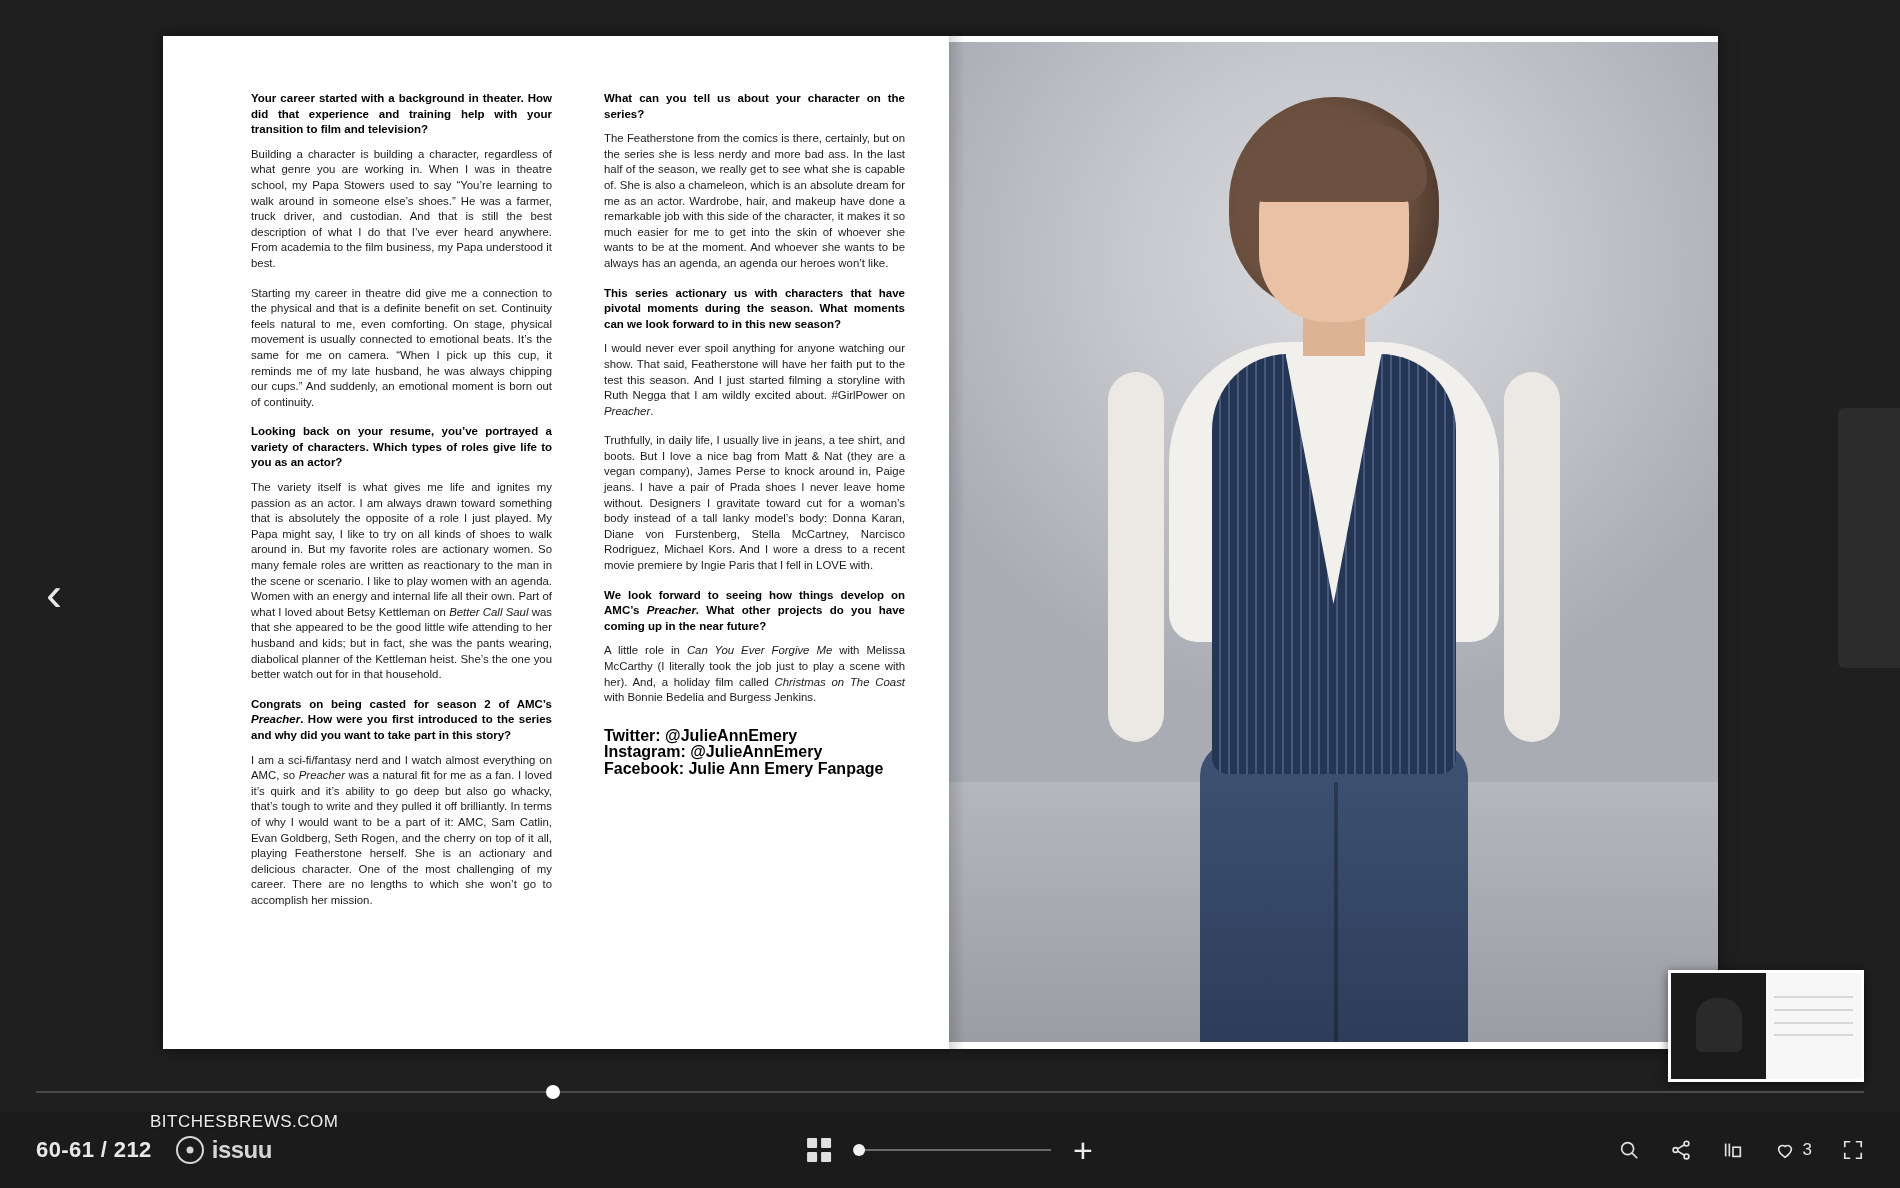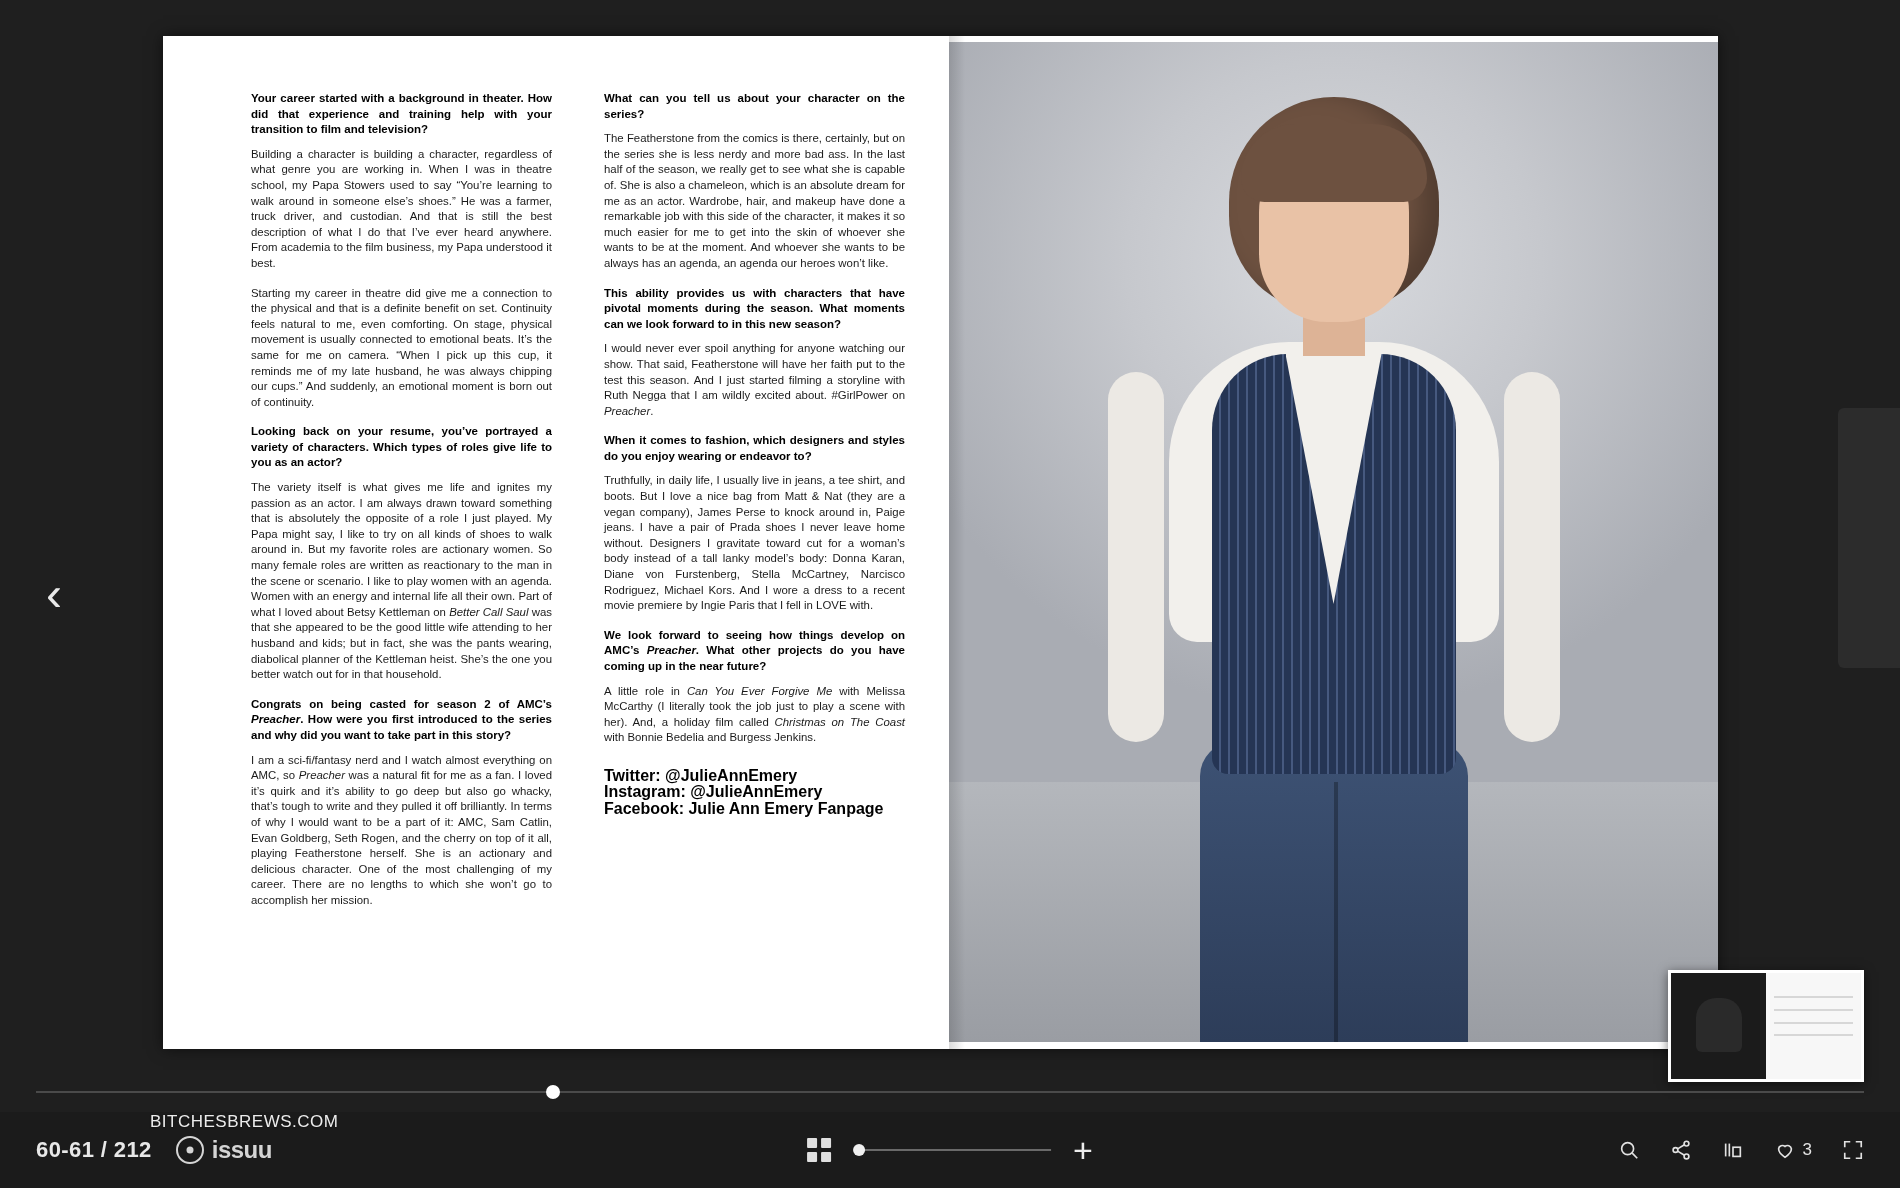--- a/index.html
+++ b/index.html
@@ -357,23 +357,22 @@
           <div class="a">Building a character is building a character, regardless of what genre you are working in. When I was in theatre school, my Papa Stowers used to say “You’re learning to walk around in someone else’s shoes.” He was a farmer, truck driver, and custodian. And that is still the best description of what I do that I’ve ever heard anywhere. From academia to the film business, my Papa understood it best.</div>
           <div class="a">Starting my career in theatre did give me a connection to the physical and that is a definite benefit on set. Continuity feels natural to me, even comforting. On stage, physical movement is usually connected to emotional beats. It’s the same for me on camera. “When I pick up this cup, it reminds me of my late husband, he was always chipping our cups.” And suddenly, an emotional moment is born out of continuity.</div>
           <div class="q">Looking back on your resume, you’ve portrayed a variety of characters. Which types of roles give life to you as an actor?</div>
           <div class="a">The variety itself is what gives me life and ignites my passion as an actor. I am always drawn toward something that is absolutely the opposite of a role I just played. My Papa might say, I like to try on all kinds of shoes to walk around in. But my favorite roles are actionary women. So many female roles are written as reactionary to the man in the scene or scenario. I like to play women with an agenda. Women with an energy and internal life all their own. Part of what I loved about Betsy Kettleman on <em>Better Call Saul</em> was that she appeared to be the good little wife attending to her husband and kids; but in fact, she was the pants wearing, diabolical planner of the Kettleman heist. She’s the one you better watch out for in that household.</div>
           <div class="q">Congrats on being casted for season 2 of AMC’s <em>Preacher</em>. How were you first introduced to the series and why did you want to take part in this story?</div>
           <div class="a">I am a sci-fi/fantasy nerd and I watch almost everything on AMC, so <em>Preacher</em> was a natural fit for me as a fan. I loved it’s quirk and it’s ability to go deep but also go whacky, that’s tough to write and they pulled it off brilliantly. In terms of why I would want to be a part of it: AMC, Sam Catlin, Evan Goldberg, Seth Rogen, and the cherry on top of it all, playing Featherstone herself.  She is an actionary and delicious character. One of the most challenging of my career. There are no lengths to which she won’t go to accomplish her mission.</div>
         </div>
         <div class="col">
           <div class="q">What can you tell us about your character on the series?</div>
           <div class="a">The Featherstone from the comics is there, certainly, but on the series she is less nerdy and more bad ass. In the last half of the season, we really get to see what she is capable of. She is also a chameleon, which is an absolute dream for me as an actor. Wardrobe, hair, and makeup have done a remarkable job with this side of the character, it makes it so much easier for me to get into the skin of whoever she wants to be at the moment. And whoever she wants to be always has an agenda, an agenda our heroes won’t like.</div>
-          <div class="q">This ability provides us with characters that have pivotal moments during the season. What moments can we look forward to in this new season?</div>
+          <div class="q">This series actionary us with characters that have pivotal moments during the season. What moments can we look forward to in this new season?</div>
           <div class="a">I would never ever spoil anything for anyone watching our show. That said, Featherstone will have her faith put to the test this season. And I just started filming a storyline with Ruth Negga that I am wildly excited about. #GirlPower on <em>Preacher</em>.</div>
-          <div class="q">When it comes to fashion, which designers and styles do you enjoy wearing or endeavor to?</div>
           <div class="a">Truthfully, in daily life, I usually live in jeans, a tee shirt, and boots. But I love a nice bag from Matt &amp; Nat (they are a vegan company), James Perse to knock around in, Paige jeans. I have a pair of Prada shoes I never leave home without. Designers I gravitate toward cut for a woman’s body instead of a tall lanky model’s body: Donna Karan, Diane von Furstenberg, Stella McCartney, Narcisco Rodriguez, Michael Kors. And I wore a dress to a recent movie premiere by Ingie Paris that I fell in LOVE with.</div>
           <div class="q">We look forward to seeing how things develop on AMC’s <em>Preacher</em>. What other projects do you have coming up in the near future?</div>
           <div class="a">A little role in <em>Can You Ever Forgive Me</em> with Melissa McCarthy (I literally took the job just to play a scene with her). And, a holiday film called <em>Christmas on The Coast</em> with Bonnie Bedelia and Burgess Jenkins.</div>
           <div class="social">
             <div>Twitter: @JulieAnnEmery</div>
             <div>Instagram: @JulieAnnEmery</div>
             <div>Facebook: Julie Ann Emery Fanpage</div>
           </div>
         </div>
       </div>

